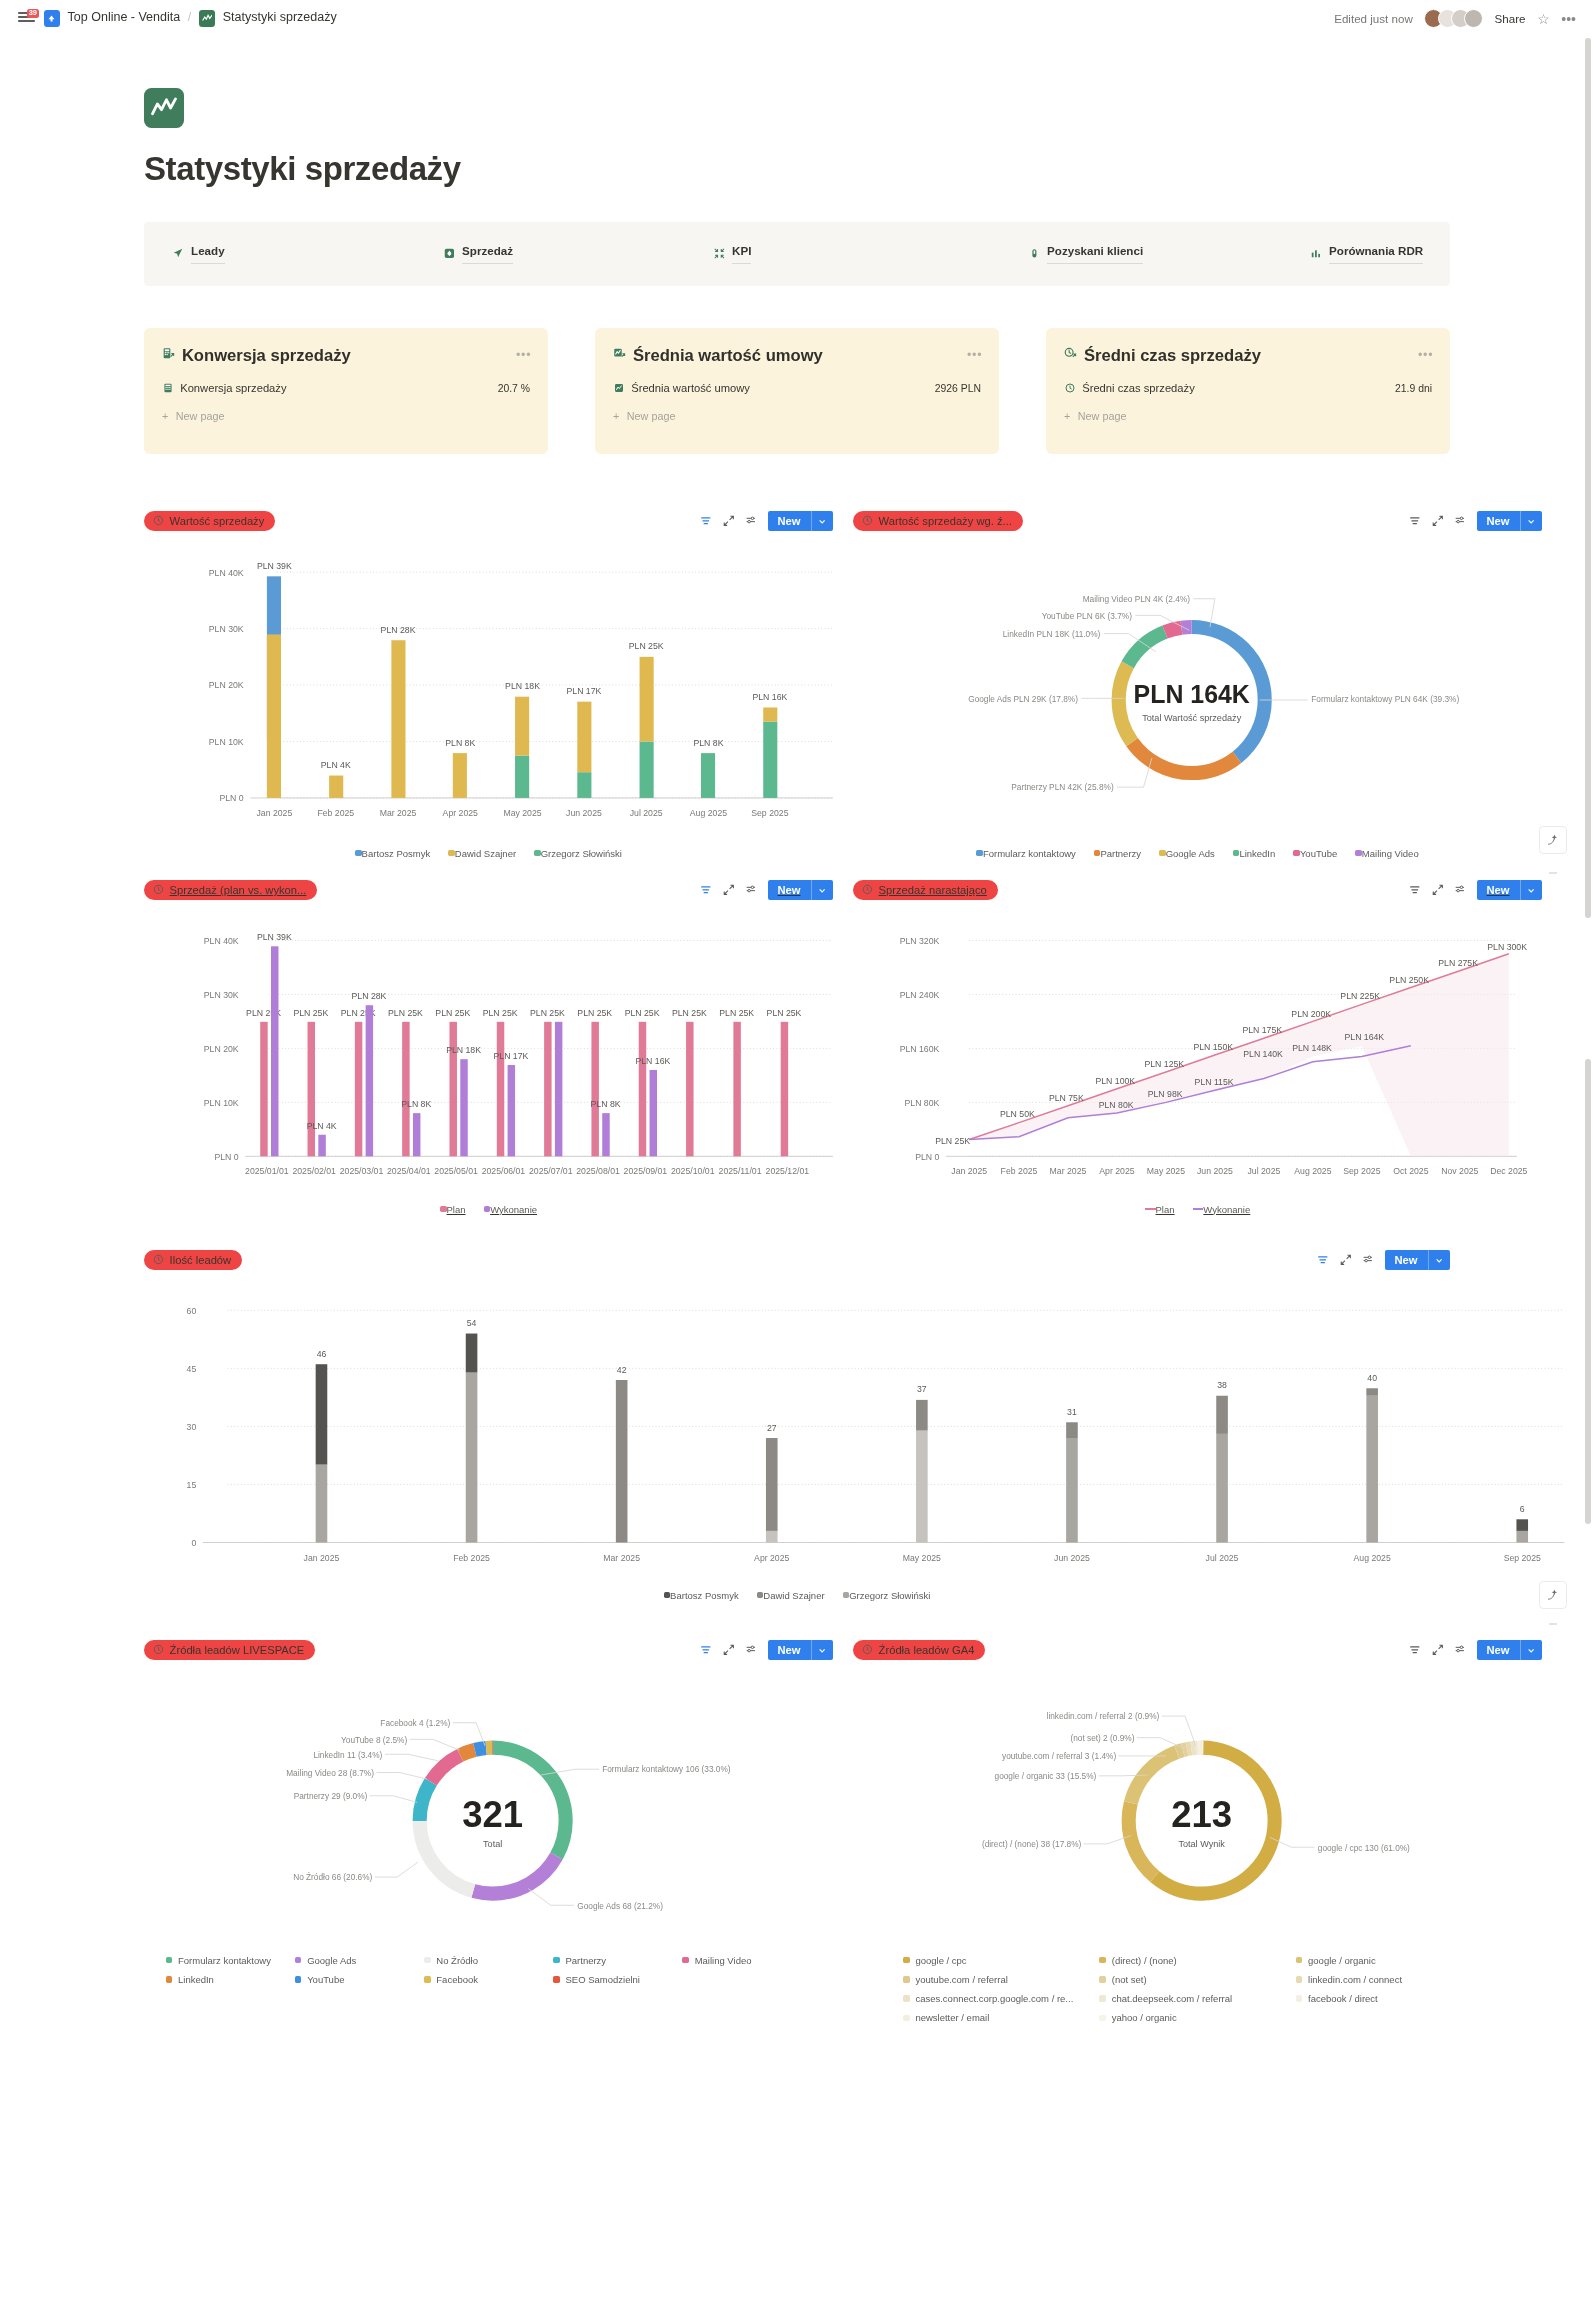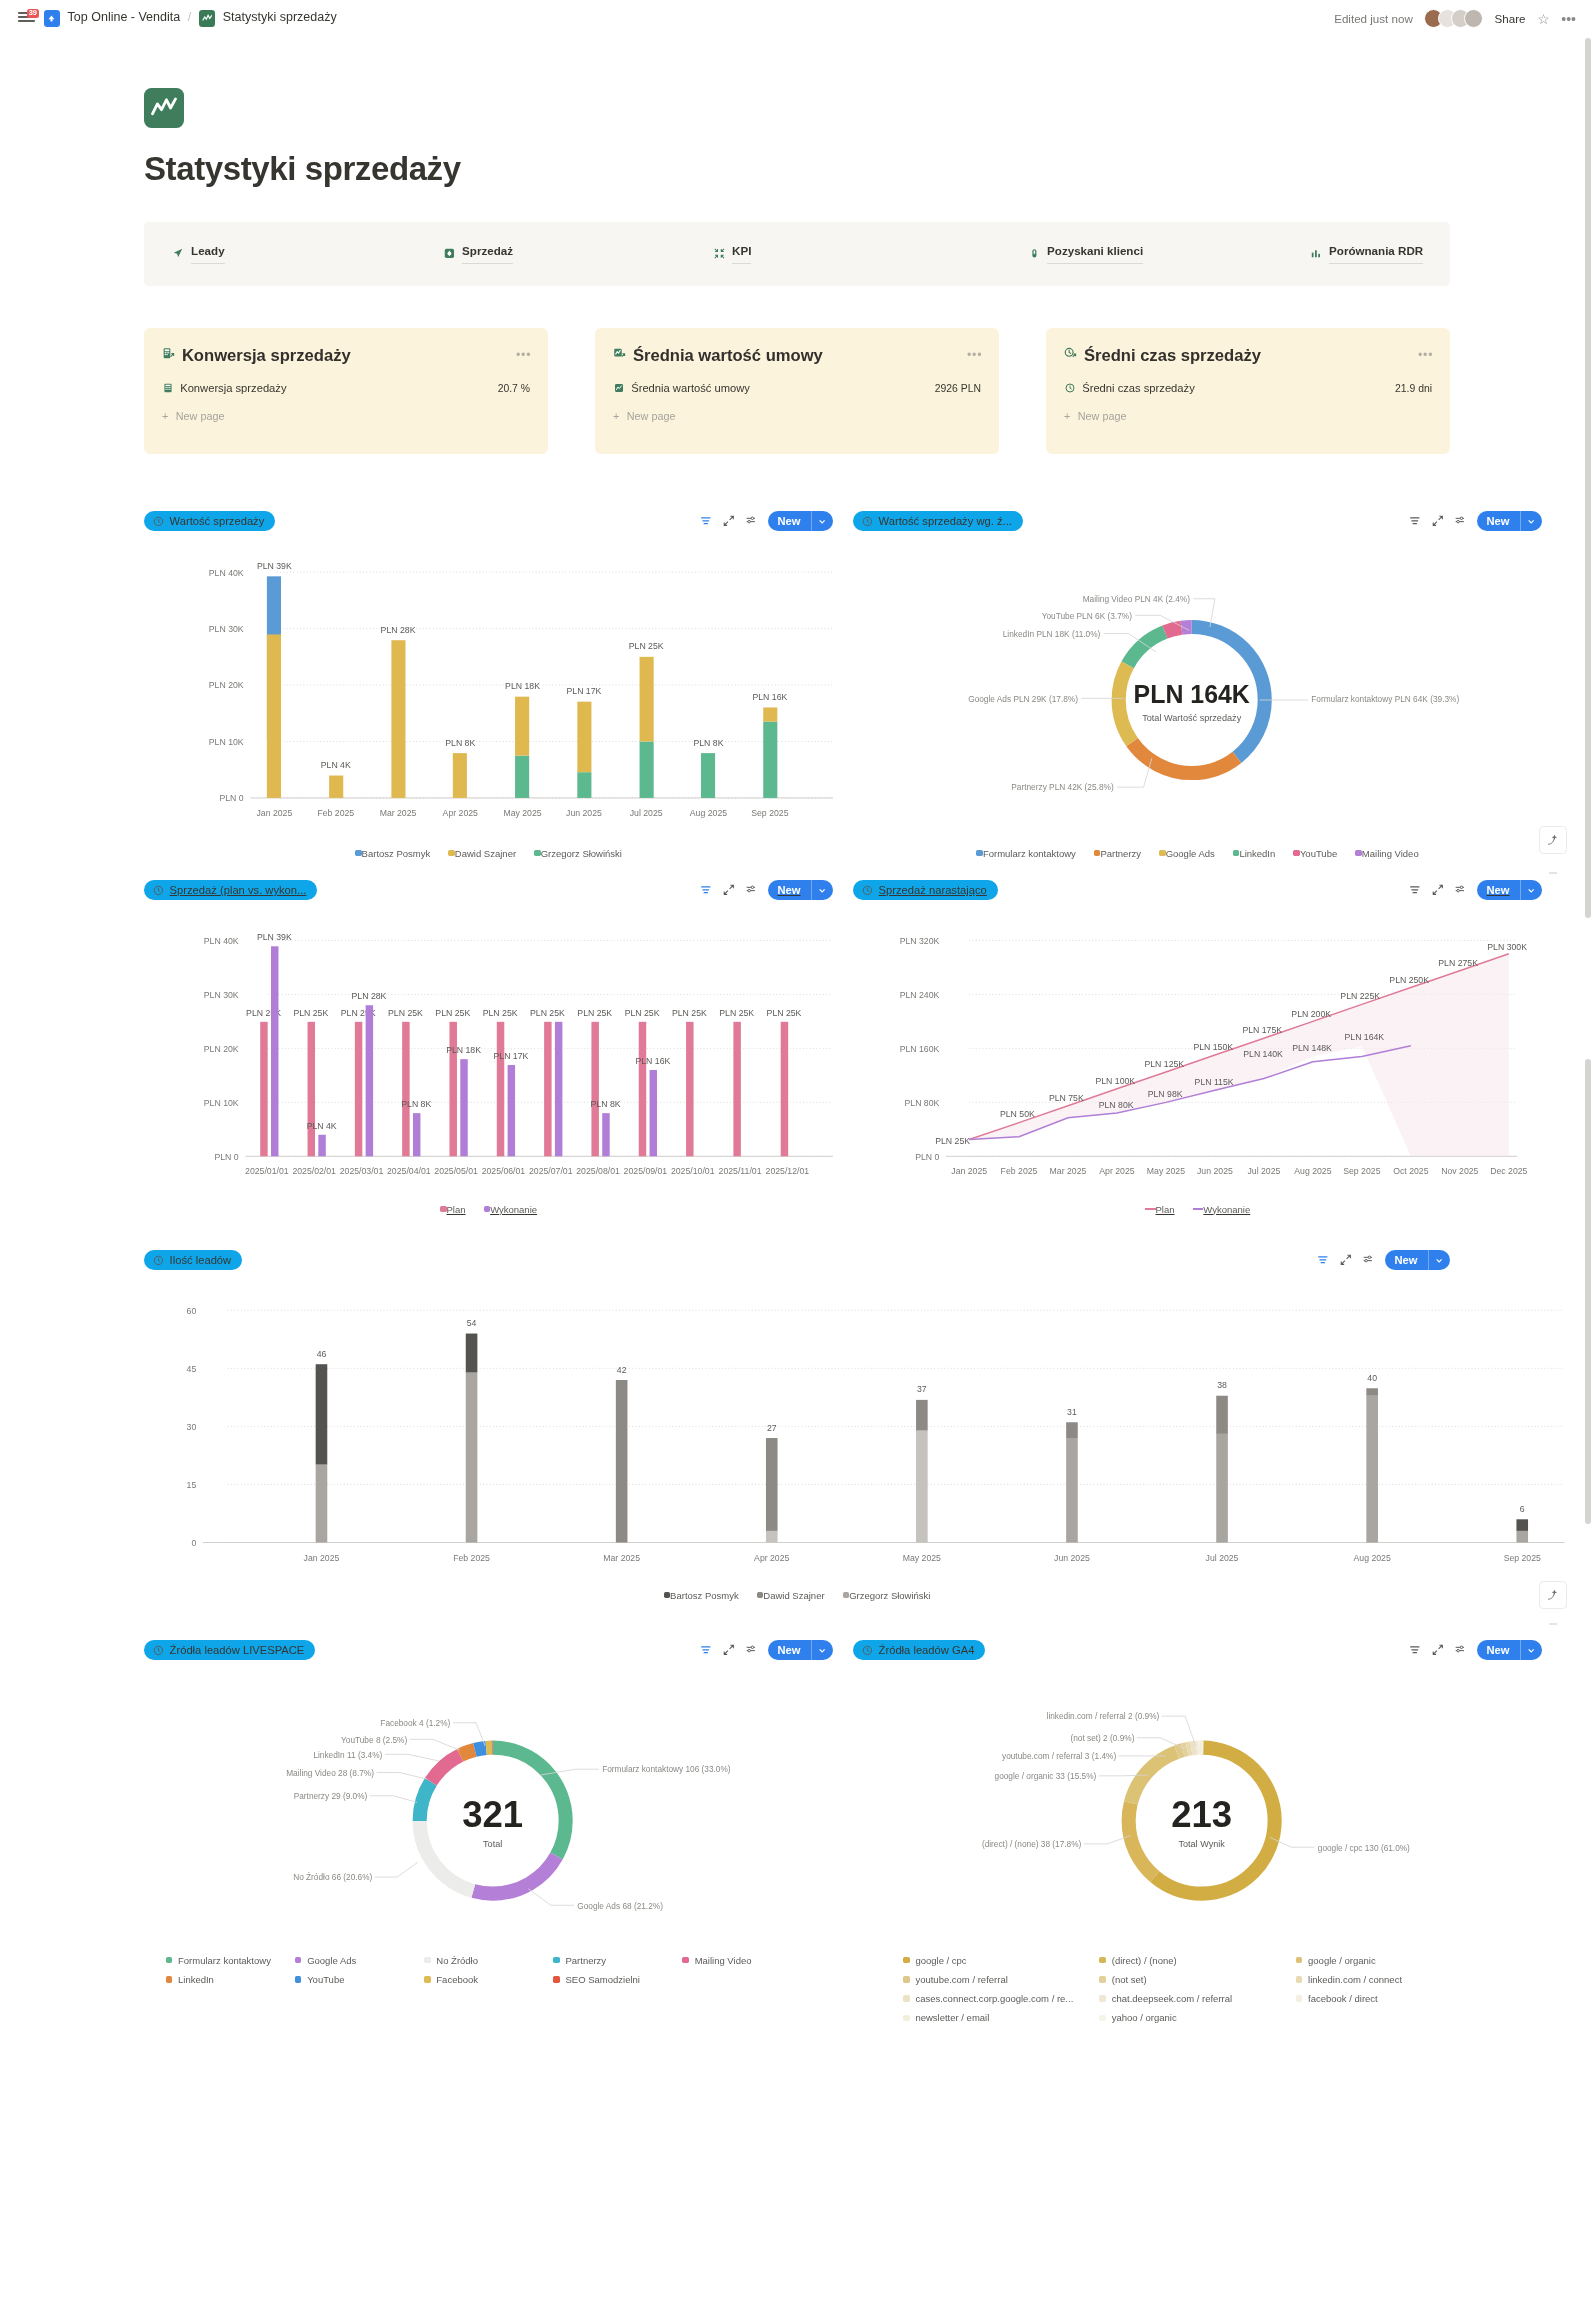--- a/index.html
+++ b/index.html
@@ -56,27 +56,27 @@
   .kpi-dots { position:absolute; right:16.6px; top:20px; color:#b5b0a5; font-size:12.5px; letter-spacing:0.8px;}
   .kpi-row { display:flex; align-items:center; margin-top:16.6px; font-size:11.2px; color:#37352f;}
   .kpi-row .ri { margin-right:6.6px; color:#3f7d5c; display:inline-flex; width:11.6px; justify-content:center;}
   .kpi-val { margin-left:auto; font-size:10.4px; color:#37352f;}
   .kpi-new { margin-top:16px; font-size:10.8px; color:#a5a39e; display:flex; align-items:center; gap:7.5px;}
 
   
   .row2 { display:flex; gap:20px; margin-top:55px; }
   .block { flex:1; position:relative; }
   .blk-head { display:flex; align-items:center; height:25px; }
-  .chip { background:#0ea5e9; border-radius:14px; padding:4.2px 10.8px 4.2px 9px; display:flex;
-          align-items:flex-end; gap:5.8px; font-size:11.2px; color:#37352f; cursor:pointer; max-width:224px;}
+  .chip { background:#ef4444; border-radius:14px; padding:4.2px 10.8px 4.2px 9px; display:flex;
+          align-items:flex-start; gap:5.8px; font-size:11.2px; color:#37352f; cursor:pointer; max-width:224px;}
   .chip .clk { display:inline-flex; }
   .blk-tools { margin-left:auto; display:flex; align-items:center; gap:10.8px;}
   .tool { color:#2f80ed; cursor:pointer; display:inline-flex;}
   .tool.gray { color:#5a5a58;}
-  .newbtn { display:flex; align-items:stretch; background:#2f80ed; color:#fff; border-radius:10px;
+  .newbtn { display:flex; align-items:stretch; background:#2f80ed; color:#fff; border-radius:2px;
             font-size:11.2px; overflow:hidden; cursor:pointer; }
   .newbtn .lbl { padding:4.2px 10px; font-weight:600;}
   .newbtn .car { padding:4.2px 6.6px; border-left:0.8px solid rgba(255,255,255,.32); display:flex; align-items:center;}
   .chart-area { position:relative; }
   svg.cv { display:block; }
   .legend { display:flex; justify-content:center; gap:18px; flex-wrap:wrap; font-size:9.5px; color:#5c5b58;}
   .legend .li { display:flex; align-items:center; }
   .sw { width:6.6px; height:6.6px; border-radius:1.7px; display:inline-block;}
   .swl { width:10.8px; height:1.7px; display:inline-block;}
 

